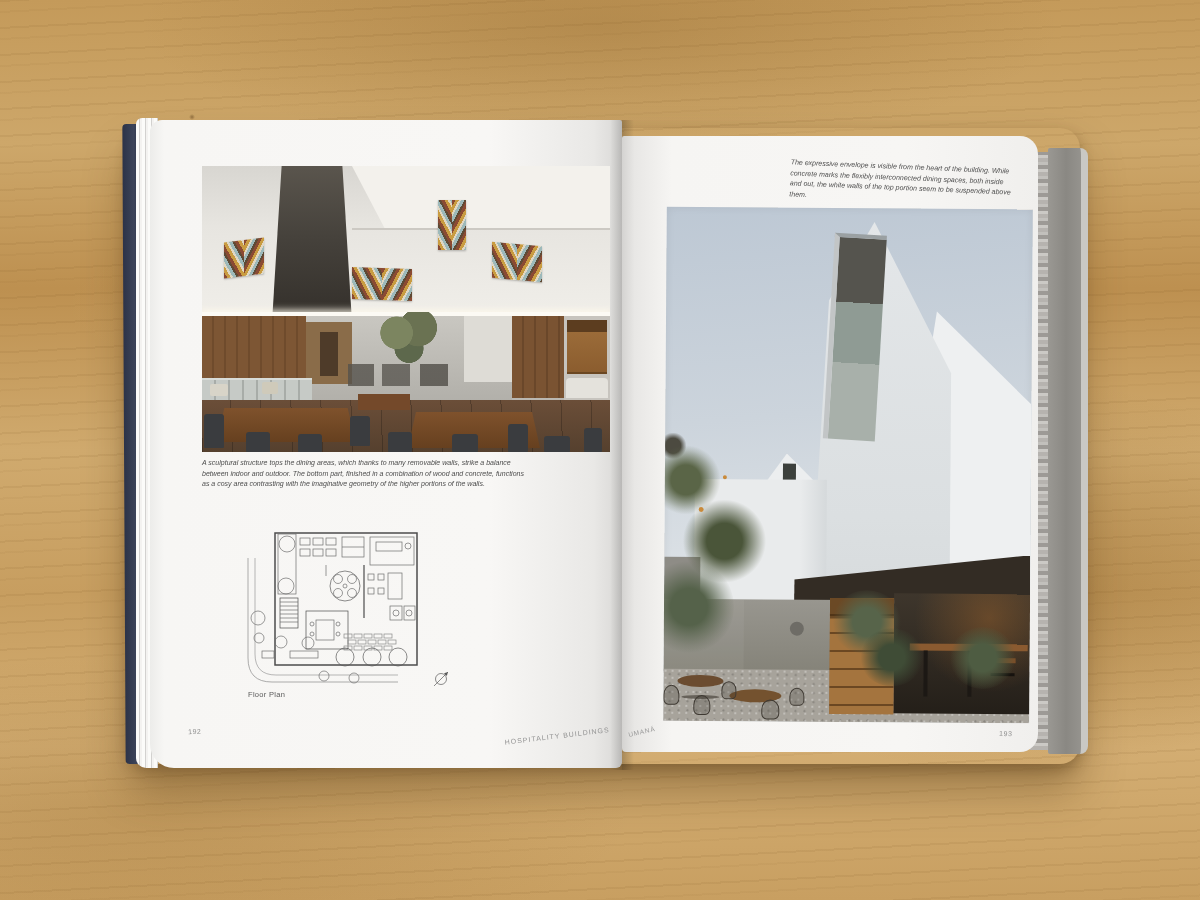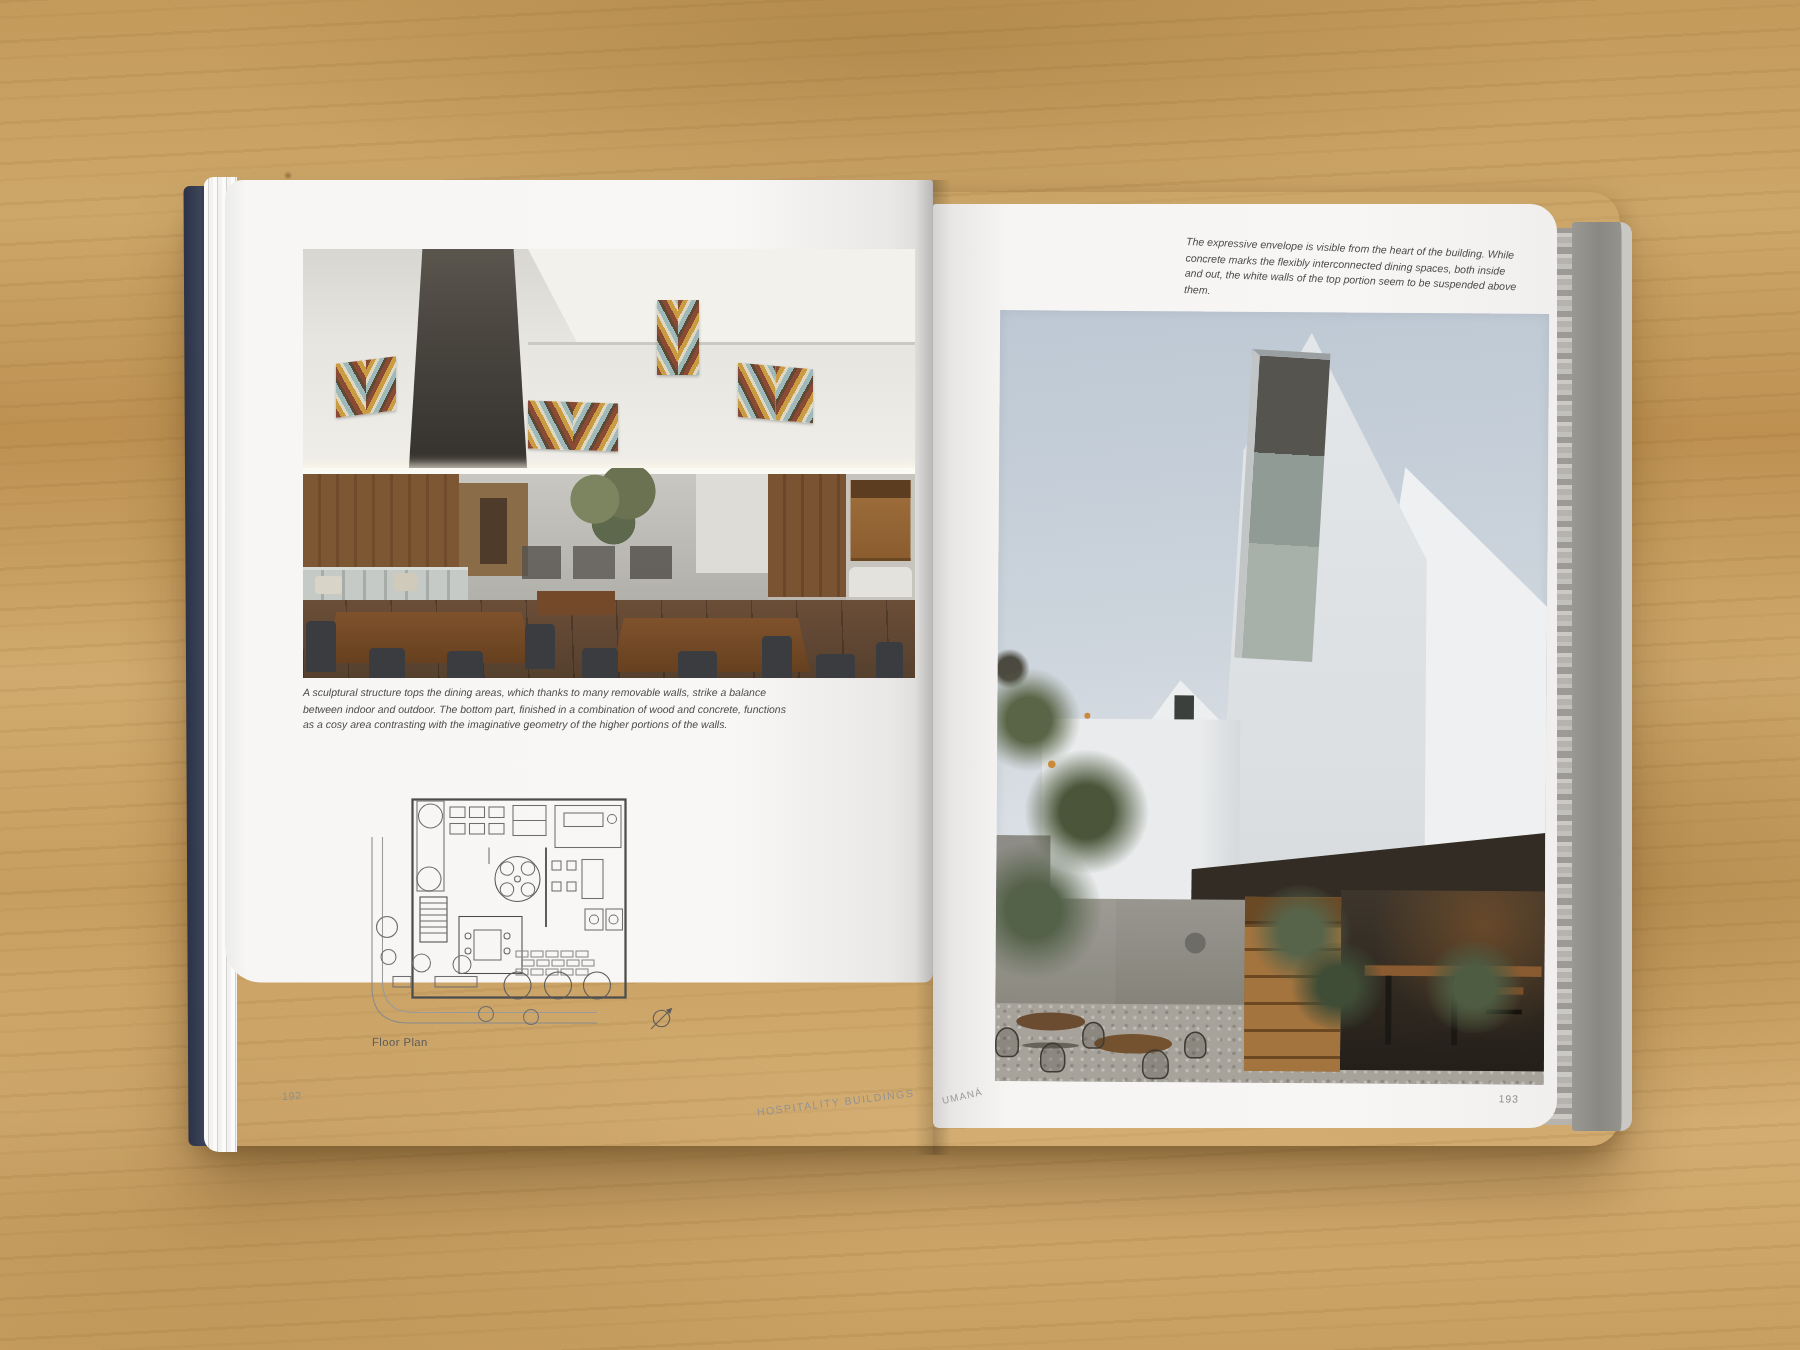--- a/index.html
+++ b/index.html
@@ -31,21 +31,21 @@
   .fore-edge-right{ position:absolute; left:912px; top:40px; width:18px; height:598px;
     background:repeating-linear-gradient(0deg,#b6b3af 0 4px,#cbc9c5 4px 7px,#9d9a96 7px 11px,#c2c0bc 11px 14px); }
   
   .cover-left{ position:absolute; left:6px; top:12px; width:16px; height:640px;
     background:linear-gradient(90deg,#2c3348,#3c4459 70%,#2f364b); border-radius:4px 0 0 4px; transform:rotate(-.3deg); }
   .edges-left{ position:absolute; left:18px; top:6px; width:22px; height:650px;
     background:repeating-linear-gradient(90deg,#fbfbf9 0 2.5px,#d2d1cf 2.5px 3.5px,#f3f2f0 3.5px 6px);
     border-radius:6px 0 0 10px; }
 
   .page{ position:absolute; }
-  .left-page{ left:32px; top:8px; width:472px; height:535px;
+  .left-page{ left:32px; top:8px; width:472px; height:648px;
     background:linear-gradient(90deg,#ececea 0,#f7f6f4 3%,#f8f7f5 72%,#eceb e9 90%,#e9e8e6 94%,#d8d7d5 100%);
     background:linear-gradient(90deg,#ececea 0,#f7f6f4 3%,#f8f7f5 72%,#e9e8e6 94%,#d8d7d5 100%);
     border-radius:12px 2px 6px 24px; }
   .right-page{ left:504px; top:24px; width:416px; height:616px;
     background:linear-gradient(90deg,#d4d3d1 0,#e8e7e5 3%,#f6f5f3 12%,#f7f6f4 68%,#f0efed 100%),
                linear-gradient(180deg,rgba(0,0,0,.05),transparent 7%);
     border-radius:2px 18px 18px 4px; }
   .gutter{ position:absolute; left:492px; top:8px; width:24px; height:650px;
     background:linear-gradient(90deg,rgba(0,0,0,0) 0,rgba(0,0,0,.14) 48%,rgba(0,0,0,.20) 52%,rgba(0,0,0,0) 100%); }
 

